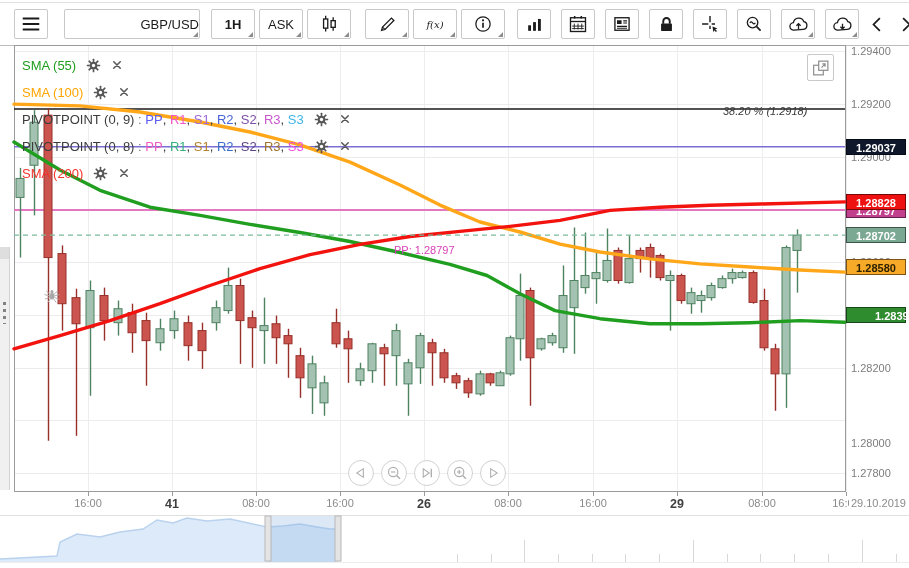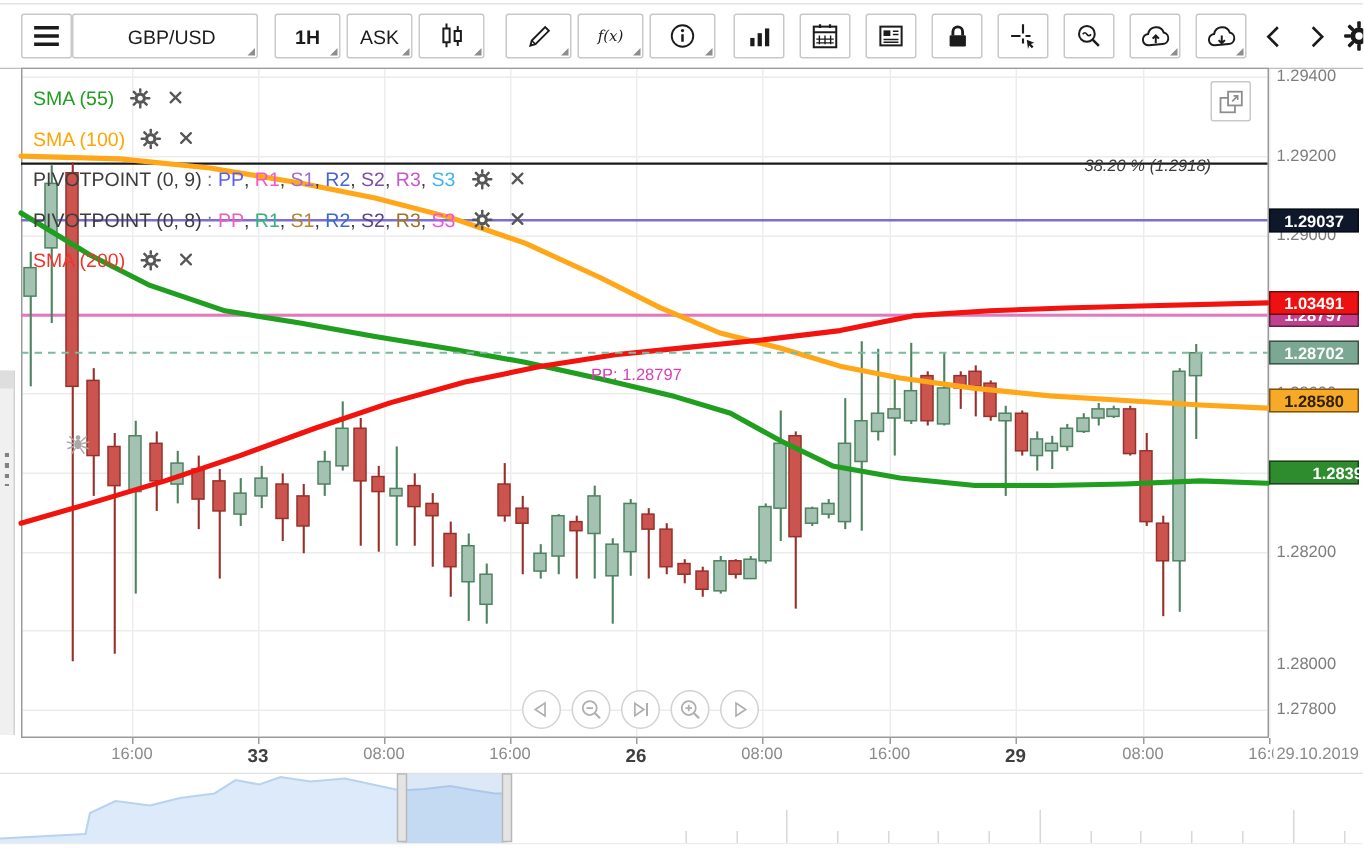--- a/index.html
+++ b/index.html
@@ -165,21 +165,21 @@
 
 <div id="app">
   <div class="topline"></div>
 
   <div id="toolbar">
     <div class="tb" style="width:34px;margin-left:14px">
         <svg width="22" height="22">
           <use href="#sym-menu"></use>
         </svg>
       </div>
-    <div class="tb" style="width:124px;margin-left:0;justify-content:center;padding-left:9px">
+    <div class="tb" style="width:136px;margin-left:16px;justify-content:flex-end;padding-left:9px">
         <span class="lbl">GBP/USD</span>
         <span class="cornertri"></span>
       </div>
     <div class="tb" style="width:44px;margin-left:11px;font-weight:bold">
         <span class="lbl">1H</span>
         <span class="cornertri"></span>
       </div>
     <div class="tb" style="width:44px;margin-left:4px">
         <span class="lbl">ASK</span>
         <span class="cornertri"></span>
@@ -476,29 +476,29 @@
       <span style="top: 203.296px;">1.28800</span>
       <span style="top: 256.039px;">1.28600</span>
       <span style="top: 308.782px;">1.28400</span>
       <span style="top: 361.526px;">1.28200</span>
       <span style="top: 437px;">1.28000</span>
       <span style="top: 467.012px;">1.27800</span>
     </div>
   <div id="badges">
       <div class="badge" style="background: #0f172a; color: rgb(255, 255, 255); top: 138.795px;">1.29037</div>
       <div class="badge" style="background: rgb(194, 65, 143); color: rgb(255, 255, 255); top: 202.087px;">1.28797</div>
-      <div class="badge" style="background: rgb(238, 17, 17); color: rgb(255, 255, 255); top: 193.912px;">1.03491</div>
+      <div class="badge" style="background: rgb(238, 17, 17); color: rgb(255, 255, 255); top: 193.912px;">1.28828</div>
       <div class="badge" style="background: rgb(247, 169, 40); color: rgb(46, 33, 0); top: 259.313px;">1.28580</div>
       <div class="badge" style="background: rgb(122, 168, 147); color: rgb(255, 255, 255); top: 227.14px;">1.28702</div>
       <div class="badge" style="background: rgb(46, 139, 46); color: rgb(255, 255, 255); top: 307.046px; padding-left: 28px;">1.28399</div>
     </div>
 
   <div id="time-axis">
     <span class="tlabel" style="left: 88px;">16:00</span>
-      <span class="tlabel bold" style="left: 172px;">33</span>
+      <span class="tlabel bold" style="left: 172px;">41</span>
       <span class="tlabel" style="left: 256px;">08:00</span>
       <span class="tlabel" style="left: 340px;">16:00</span>
       <span class="tlabel bold" style="left: 424px;">26</span>
       <span class="tlabel" style="left: 508px;">08:00</span>
       <span class="tlabel" style="left: 593px;">16:00</span>
       <span class="tlabel bold" style="left: 677px;">29</span>
       <span class="tlabel" style="left: 762px;">08:00</span>
       <span class="tlabel" style="left: 846px;">16:00</span>
       <div class="dlabel">29.10.2019</div>
   <div class="tick" style="left: 88px;"></div>

